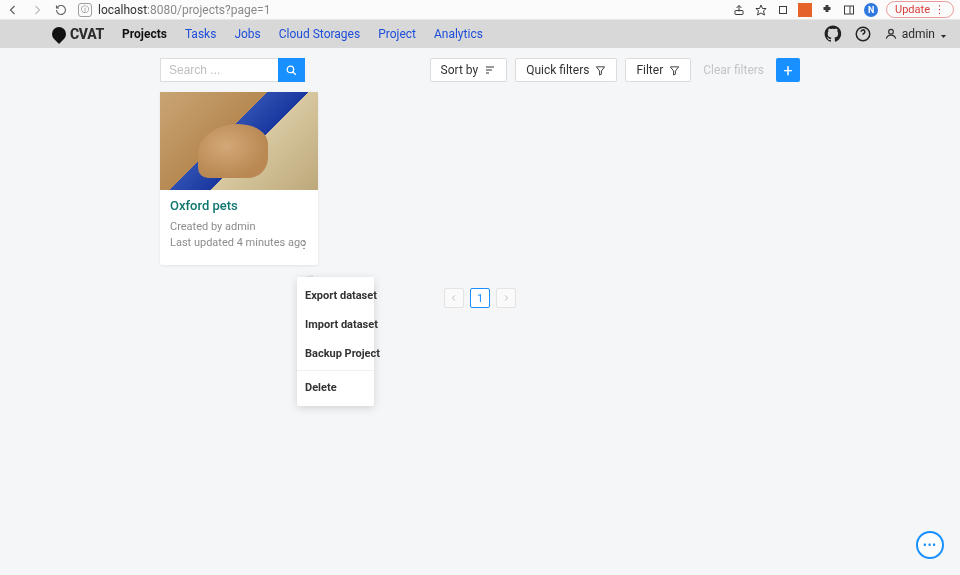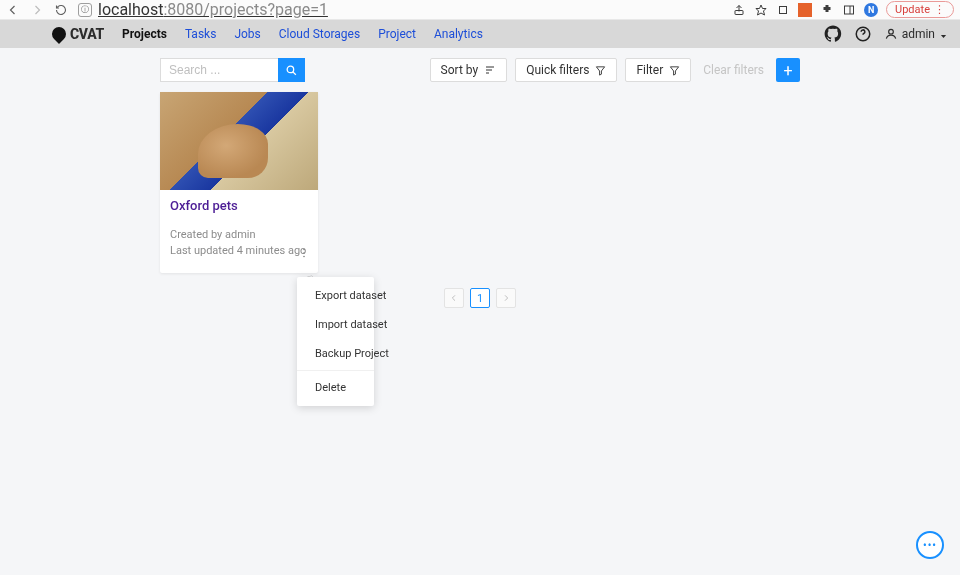--- a/index.html
+++ b/index.html
@@ -3,21 +3,21 @@
   <meta charset="utf-8">
   <style>
     * { box-sizing: border-box; margin: 0; padding: 0; }
     html, body { width: 960px; height: 575px; font-family: -apple-system, BlinkMacSystemFont, "Segoe UI", Roboto, Arial, sans-serif; font-size: 12px; color: #2c2c2c; background: #fff; overflow: hidden; }
     
     .browser-bar { height: 20px; background: #fbfbfb; border-bottom: 1px solid #e8e8e8; display: flex; align-items: center; padding: 0 6px; gap: 6px; position: relative; }
     .bb-left { display: flex; align-items: center; gap: 10px; }
     .bb-icon { width: 14px; height: 14px; display: flex; align-items: center; justify-content: center; color: #5f5f5f; cursor: pointer; }
     .url-wrap { flex: 1; display: flex; align-items: center; padding: 0 4px; }
     .url-prefix { width: 14px; height: 14px; border: 1px solid #9e9e9e; border-radius: 3px; margin-right: 6px; display:flex; align-items:center; justify-content:center; font-size:8px; color:#6a6a6a; }
-    .url { font-size: 16px; color: #333; text-decoration: underline; }
+    .url { font-size: 12px; color: #333; }
     .url .gray { color: #8a8a8a; }
     .bb-right { display: flex; align-items: center; gap: 8px; }
     .ext-icon { width: 14px; height: 14px; display:flex; align-items:center; justify-content:center; cursor:pointer; color:#3c3c3c; }
     .ext-orange { width:14px; height:14px; background:#e5622b; }
     .ext-n { width:14px; height:14px; background:#2f78e0; border-radius:50%; color:#fff; font-size:9px; font-weight:700; display:flex; align-items:center; justify-content:center; }
     .update-btn { border:1px solid #ea9a98; color:#d8403d; padding:1px 8px; border-radius:9px; font-size:11px; cursor:pointer; display:flex; align-items:center; gap:4px; }
     .update-btn .dots { font-size:11px; color:#d8403d; display:inline-block; }
     
     .app-nav { height: 28px; background: #d8d8d8; display:flex; align-items:center; padding:0 12px; justify-content: space-between; }
     .nav-left { display:flex; align-items:center; gap:18px;padding-left:40px; }
@@ -37,26 +37,26 @@
     .search-btn { width:27px; height:24px; background:#1890ff; display:flex; align-items:center; justify-content:center; color:#fff; cursor:pointer; }
     .right-controls { display:flex; gap:8px; align-items:center; }
     .pill { height:24px; padding:8px 10px; background:#fff; border:1px solid #dcdcdc; border-radius:2px; display:flex; align-items:center; gap:6px; font-size:12px; color:#333; cursor:pointer; }
     .link-ghost { height:24px; padding:0 4px; display:flex; align-items:center; font-size:12px; color:#c5c5c5; cursor:default; }
     .add-btn { width:24px; height:24px; background:#1890ff; color:#fff; display:flex; align-items:center; justify-content:center; border-radius:2px; cursor:pointer; font-size:16px; }
     
     .card { position:absolute; left:160px; top:44px; width:158px; background:#fff; border-radius:2px; box-shadow:0 1px 3px rgba(0,0,0,0.08); overflow:visible; }
     .thumb { width:158px; height:98px; background:linear-gradient(135deg,#c8a574 0%, #b78953 42%, #2e4fb1 42%, #1a37a0 58%, #d8c8a0 58%, #bda87a 100%); position:relative; }
     .thumb::after{ content:""; position:absolute; left:38px; top:32px; width:70px; height:54px; background:radial-gradient(ellipse at 40% 40%, #d3a877 0%, #b98853 70%); border-radius:40px 30px 20px 10px / 30px 20px 20px 10px; }
     .card-body { padding:8px 10px 14px 10px; position:relative; }
-    .card-title { font-size:13px; font-weight:500; color:#4c1d95; margin-bottom:14px; }
+    .card-title { font-size:13px; font-weight:500; color:#0f766e; margin-bottom:6px; }
     .card-meta { font-size:11px; color:#8c8c8c; line-height:1.45; }
     .more-btn { position:absolute; right:6px; bottom:12px; width:16px; height:16px; display:flex; align-items:center; justify-content:center; cursor:pointer; color:#7c7c7c; }
     
     .dropdown { position:absolute; left:297px; top:229px; width:77px; background:#fff; box-shadow:0 2px 8px rgba(0,0,0,0.15); border-radius:2px; padding:4px 0; font-size:11px; }
-    .dd-item { padding:8px 18px; cursor:pointer; white-space:nowrap; color:#333; }
+    .dd-item { padding:8px 8px; cursor:pointer; white-space:nowrap; color:#333;font-weight:bold; }
     .dd-sep { height:1px; background:#f0f0f0; margin:2px 0; }
     .cursor-hint { position:absolute; left:307px; top:226px; font-size:10px; color:#8a8a8a; }
     
     .pagination { position:absolute; left:50%; top:240px; transform:translateX(-50%); display:flex; gap:6px; align-items:center; }
     .pg { width:20px; height:20px; border:1px solid #e3e3e3; display:flex; align-items:center; justify-content:center; font-size:11px; color:#bfbfbf; border-radius:2px; cursor:default; background:#fafafa; }
     .pg.active { border-color:#1890ff; color:#1890ff; background:#fff; cursor:pointer; }
     
     .fab { position:absolute; right:16px; bottom:16px; width:28px; height:28px; border:2px solid #1890ff; border-radius:50%; display:flex; align-items:center; justify-content:center; color:#1890ff; cursor:pointer; font-weight:700; letter-spacing:1px; font-size:10px; background:#fff; }
     svg { display:block; }
   </style>

